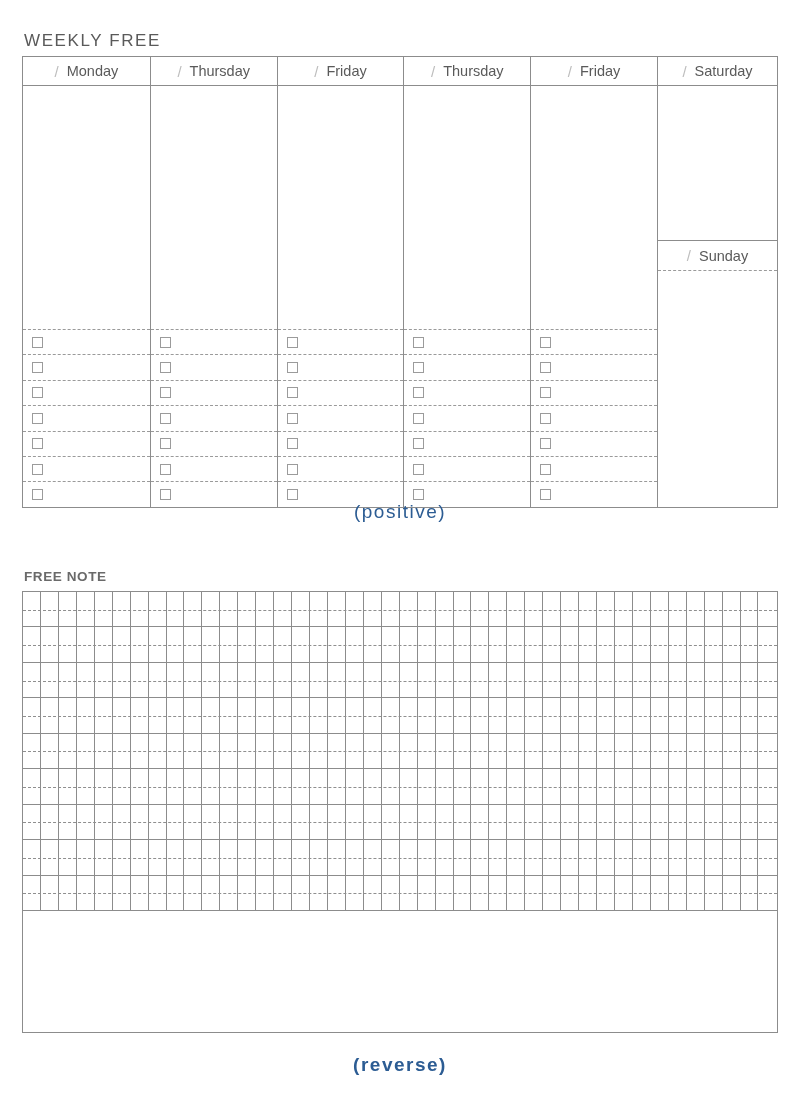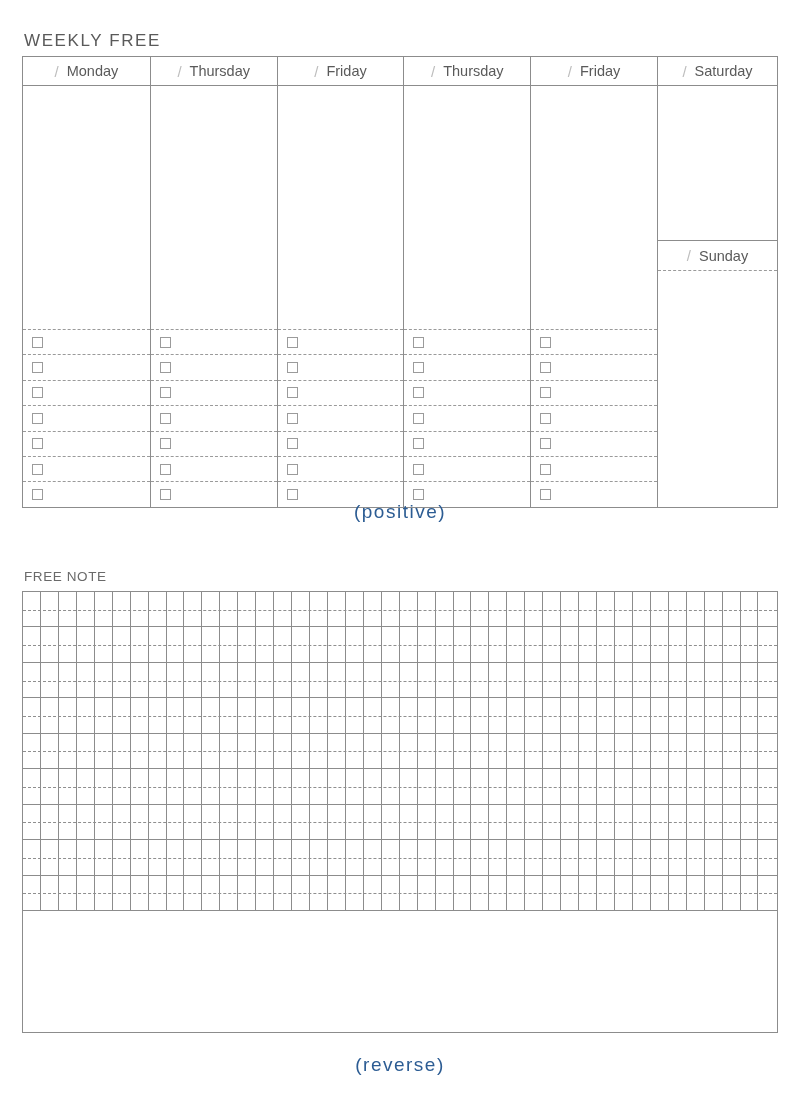--- a/index.html
+++ b/index.html
@@ -180,20 +180,21 @@
   }
   #caption-positive { top: 501px; }
 
   
   #reverse-page {
     position: absolute;
     left: 0;
     top: 565px;
     width: 800px;
     height: 540px;
+    font-weight: bold;
   }
   .note-title {
     position: absolute;
     left: 24px;
     top: 4px;
     font-size: 13.5px;
     letter-spacing: 0.6px;
     color: #6a6a6a;
   }
   .note-box {

